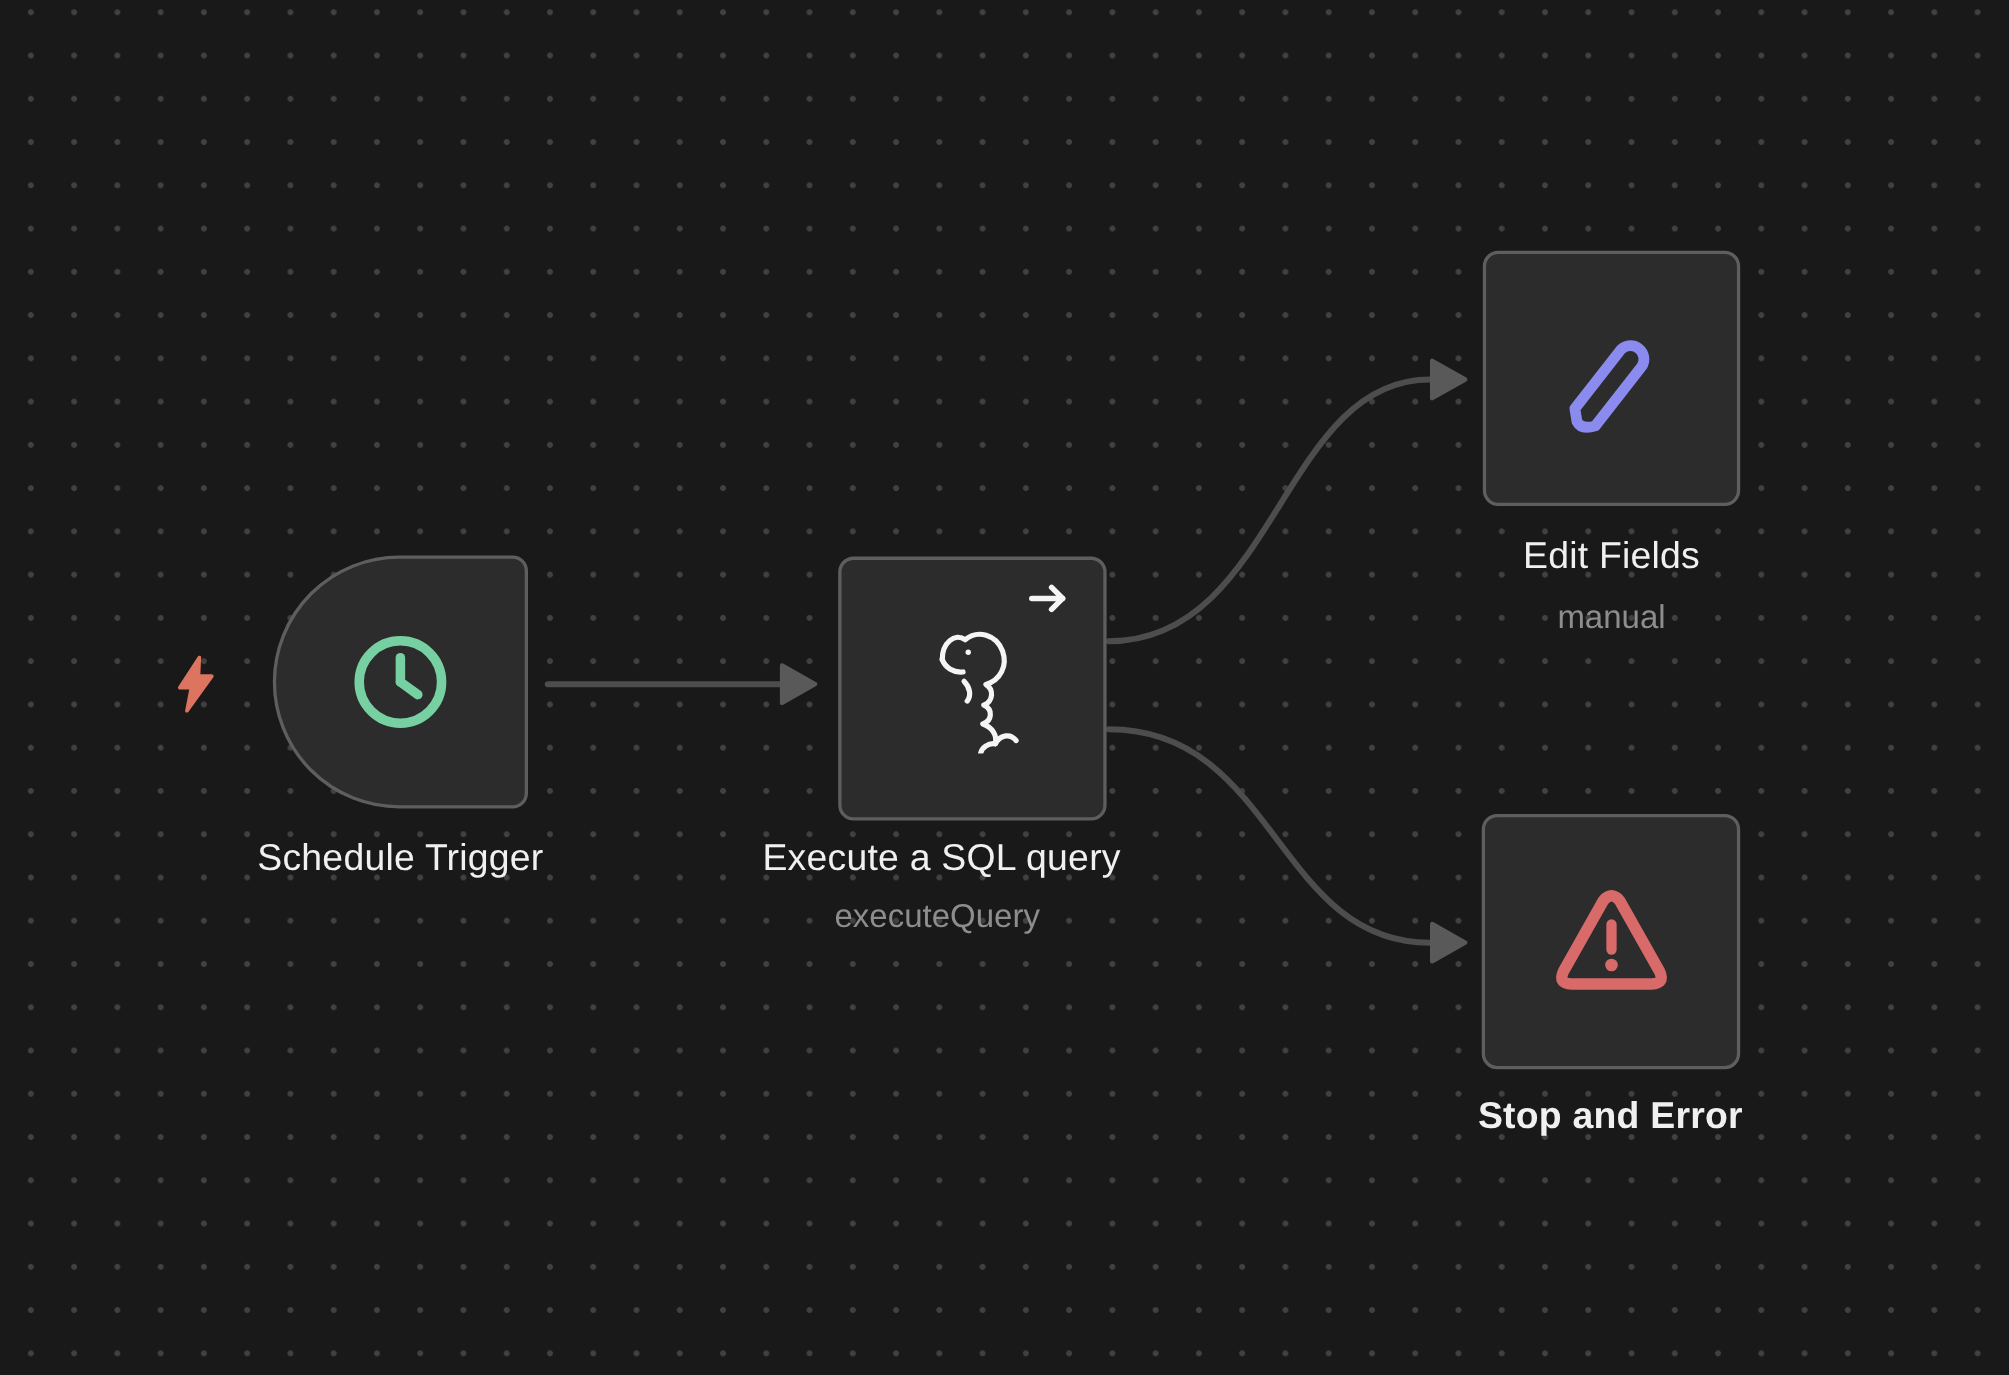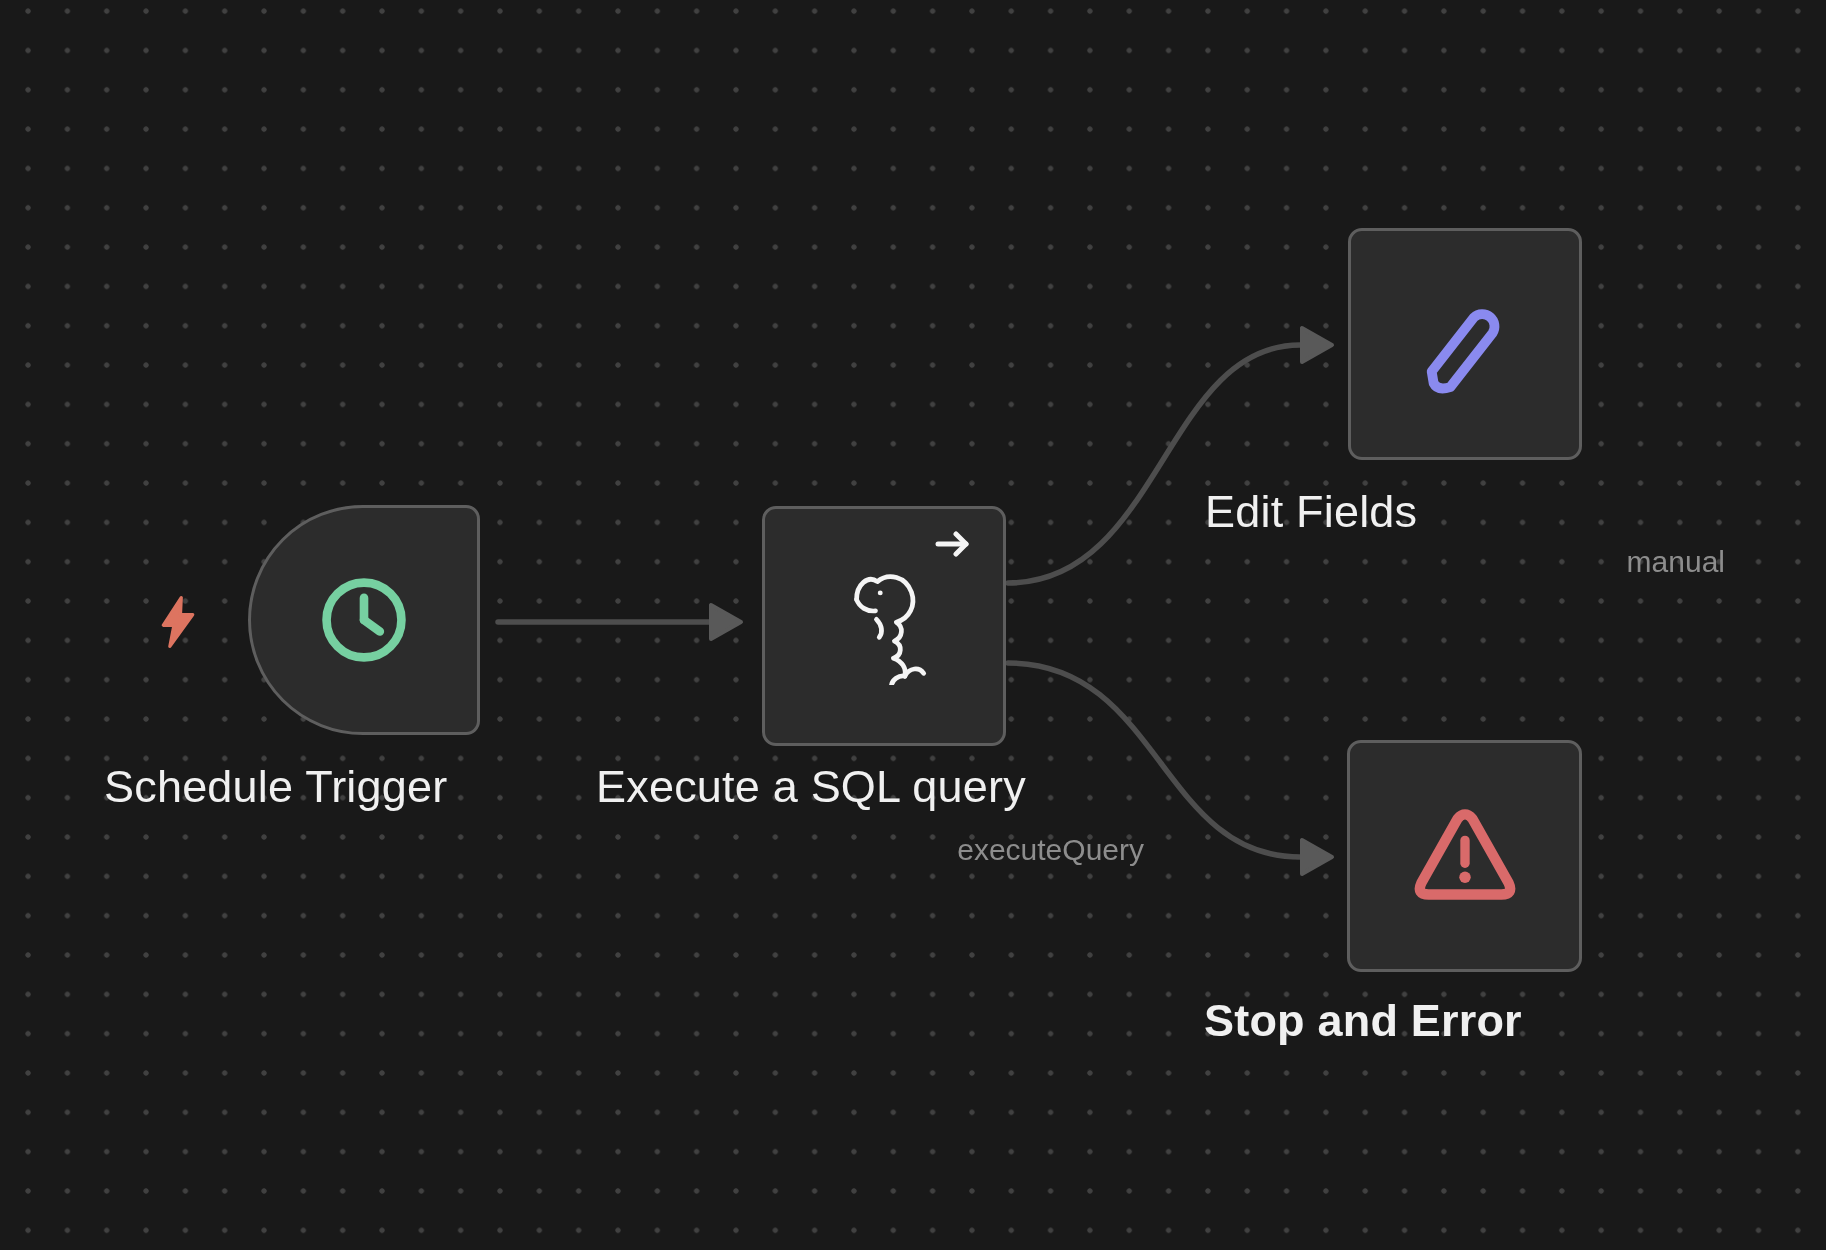--- a/index.html
+++ b/index.html
@@ -16,25 +16,25 @@
   .wire{stroke:#4d4d4d;stroke-width:5.5;fill:none;stroke-linecap:round;}
   .arrowhead{fill:#595959;stroke:#595959;stroke-width:4;stroke-linejoin:round;}
   .node{
     position:absolute;background:#2c2c2c;border:3px solid #5e5e5e;
     box-sizing:border-box;display:flex;align-items:center;justify-content:center;
     cursor:pointer;
   }
   .node.square{border-radius:14px;}
   .node.trigger{border-radius:116px 14px 14px 116px;}
   .node-title{
-    position:absolute;width:520px;text-align:left;
-    font-size:45px;font-weight:400;color:#f0f0f0;letter-spacing:.2px;
+    position:absolute;width:520px;text-align:center;
+    font-size:34px;font-weight:400;color:#f0f0f0;letter-spacing:.2px;
   }
   .node-sub{
-    position:absolute;width:520px;text-align:right;
+    position:absolute;width:520px;text-align:center;
     font-size:30px;font-weight:400;color:#8d8d8d;
   }
   .corner-arrow{position:absolute;top:22px;right:32px;width:36px;height:26px;}
   .bolt{position:absolute;left:158px;top:596px;width:40px;height:52px;}
 </style>
 </head>
 <body>
 
 <div class="canvas">
 
@@ -74,21 +74,21 @@
       <path d="M26 34 C29 42 37 47 46 46"></path>
       <path d="M47 55 C53 61 54 69 50 74"></path>
       <circle cx="51" cy="27" r="2.6" fill="#f5f5f5" stroke="none"></circle>
     </svg>
     <svg class="corner-arrow" viewBox="0 0 36 26" fill="none" stroke="#f5f5f5" stroke-width="5" stroke-linecap="round" stroke-linejoin="round">
       <path d="M3 13 H31"></path>
       <path d="M21 3 L31 13 L21 23"></path>
     </svg>
   </div>
   <div class="node-title" style="left:596px;top:761px;">Execute a SQL query</div>
-  <div class="node-sub" style="left:624px;top:817px;margin-top:16px;">executeQuery</div>
+  <div class="node-sub" style="left:592px;top:817px;">executeQuery</div>
 
   <div class="node square" style="left:1348px;top:228px;width:234px;height:232px;">
     <svg width="98" height="110" viewBox="0 0 100 112" fill="none" stroke="#8a8aef" stroke-width="10" stroke-linecap="round" stroke-linejoin="round">
       <path d="M16 84 L59 29 A12.5 12.5 0 0 1 78 45 L35 100 Q22 104 18 96 Z"></path>
     </svg>
   </div>
   <div class="node-title" style="left:1205px;top:486px;">Edit Fields</div>
   <div class="node-sub" style="left:1205px;top:545px;">manual</div>
 
   <div class="node square" style="left:1347px;top:740px;width:235px;height:232px;">

